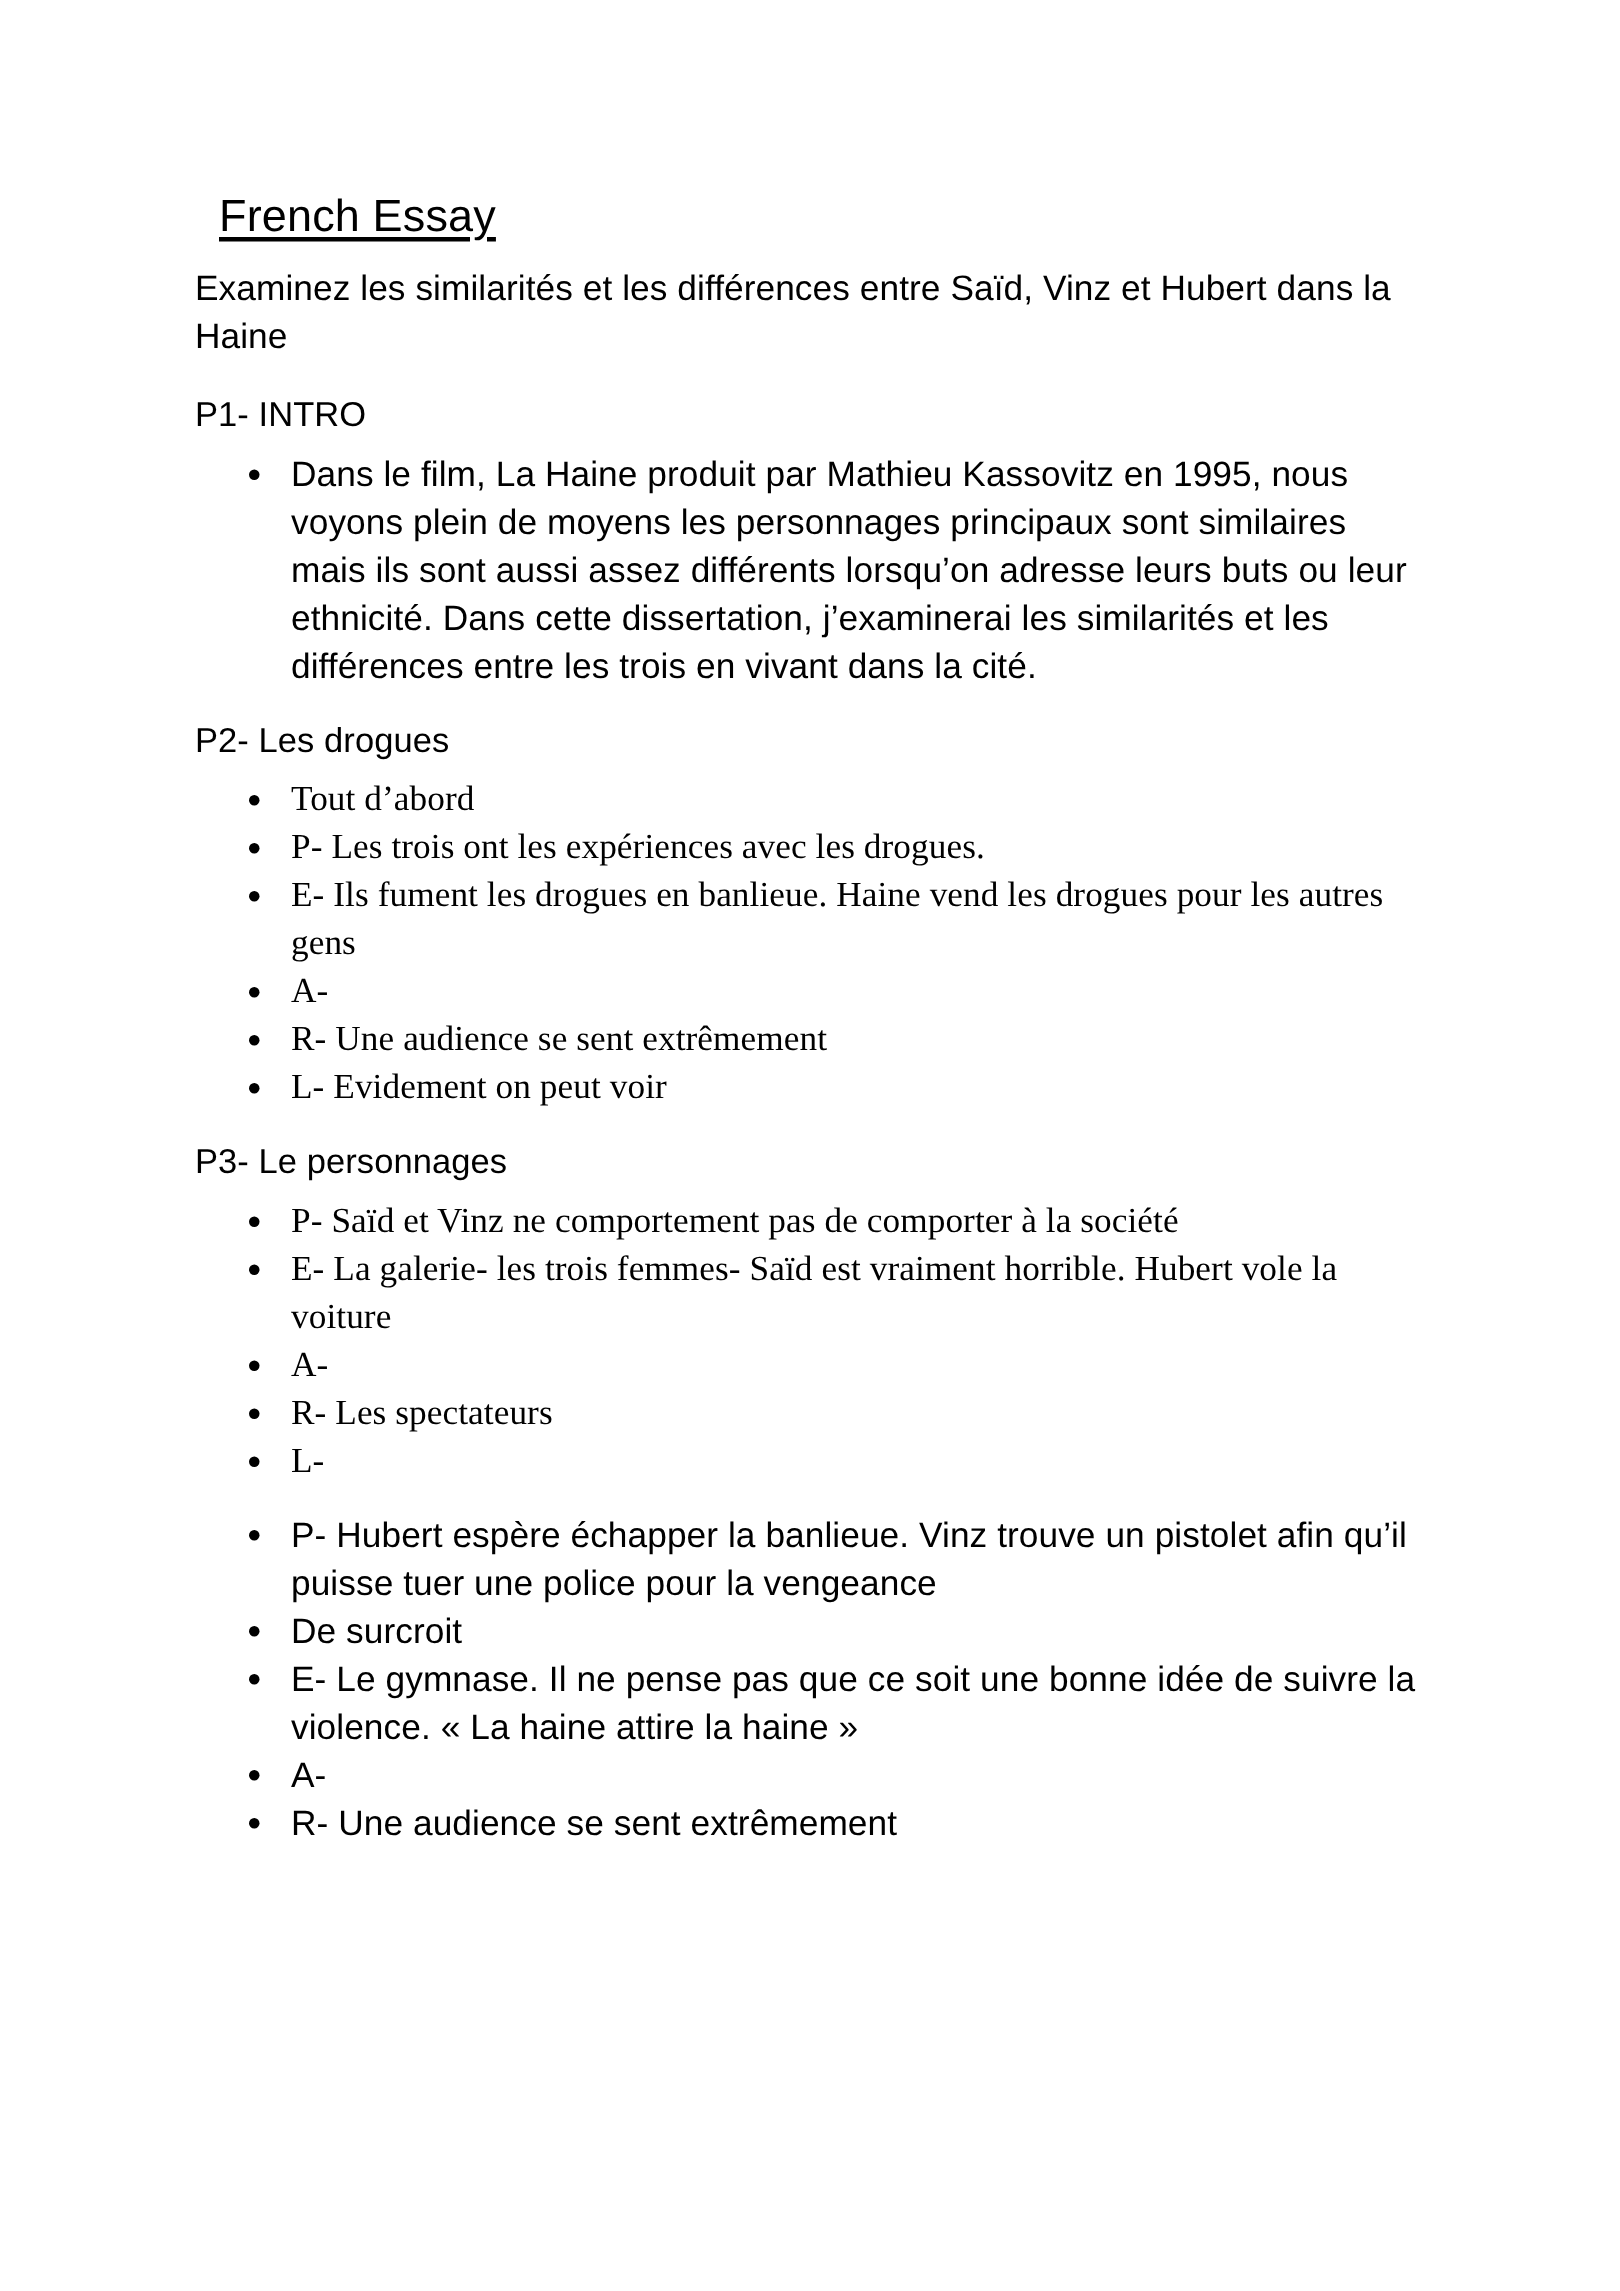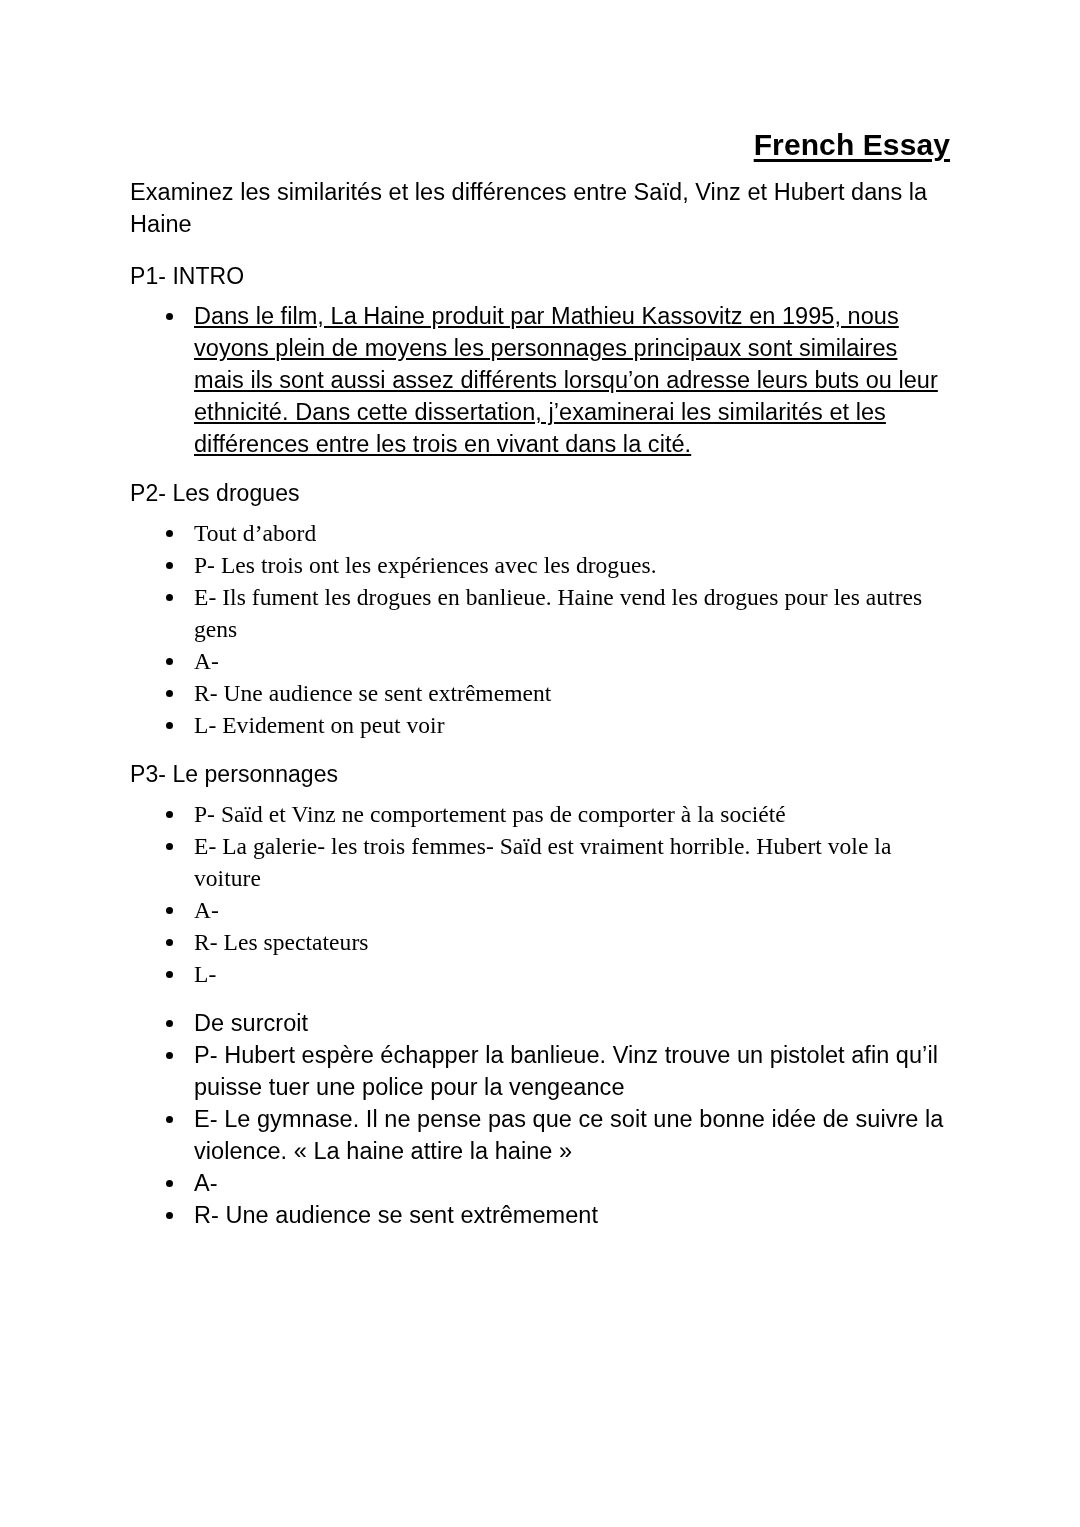--- a/index.html
+++ b/index.html
@@ -18,26 +18,25 @@
     position: relative;
     width: 1080px;
     height: 1527px;
     box-sizing: border-box;
     padding: 128px 130px 0 130px;
     background: #ffffff;
   }
   .doc-title {
     font-size: 30px;
     line-height: 34px;
-    font-weight: 700;
+    font-weight: 400;
     text-decoration: underline;
     text-underline-offset: 4px;
-    margin: 0 0 14px 0;
+    margin: 0 0 14px 16px;
     letter-spacing: 0.1px;
-    text-align: right;
   }
   .para {
     font-size: 23.5px;
     line-height: 32px;
     margin: 0 0 20px 0;
     max-width: 800px;
     letter-spacing: 0.05px;
   }
   .section-head {
     font-size: 23px;
@@ -68,21 +67,20 @@
     height: 7px;
     border-radius: 50%;
     background: #000000;
   }
   ul.bullets.wide > li {
     max-width: 830px;
     font-family: Liberation Serif, serif;
   }
   .intro-list > li {
     max-width: 800px;
-    text-decoration: underline;
   }
 </style>
 </head>
 <body>
 
 <div class="page">
 
   <h1 class="doc-title">French Essay</h1>
 
   <p class="para">Examinez les similarités et les différences entre Saïd, Vinz et Hubert dans la Haine</p>
@@ -112,21 +110,21 @@
       <li>P- Saïd et Vinz ne comportement pas de comporter à la société</li>
       <li>E- La galerie- les trois femmes- Saïd est vraiment horrible. Hubert vole la voiture</li>
       <li>A-</li>
       <li>R- Les spectateurs</li>
       <li>L-</li>
     </ul>
   </div>
 
   <div>
     <ul class="bullets">
+      <li>P- Hubert espère échapper la banlieue. Vinz trouve un pistolet afin qu’il puisse tuer une police pour la vengeance</li>
       <li>De surcroit</li>
-      <li>P- Hubert espère échapper la banlieue. Vinz trouve un pistolet afin qu’il puisse tuer une police pour la vengeance</li>
       <li>E- Le gymnase. Il ne pense pas que ce soit une bonne idée de suivre la violence. « La haine attire la haine »</li>
       <li>A-</li>
       <li>R- Une audience se sent extrêmement</li>
     </ul>
   </div>
 
 </div>
 
 </body></html>

